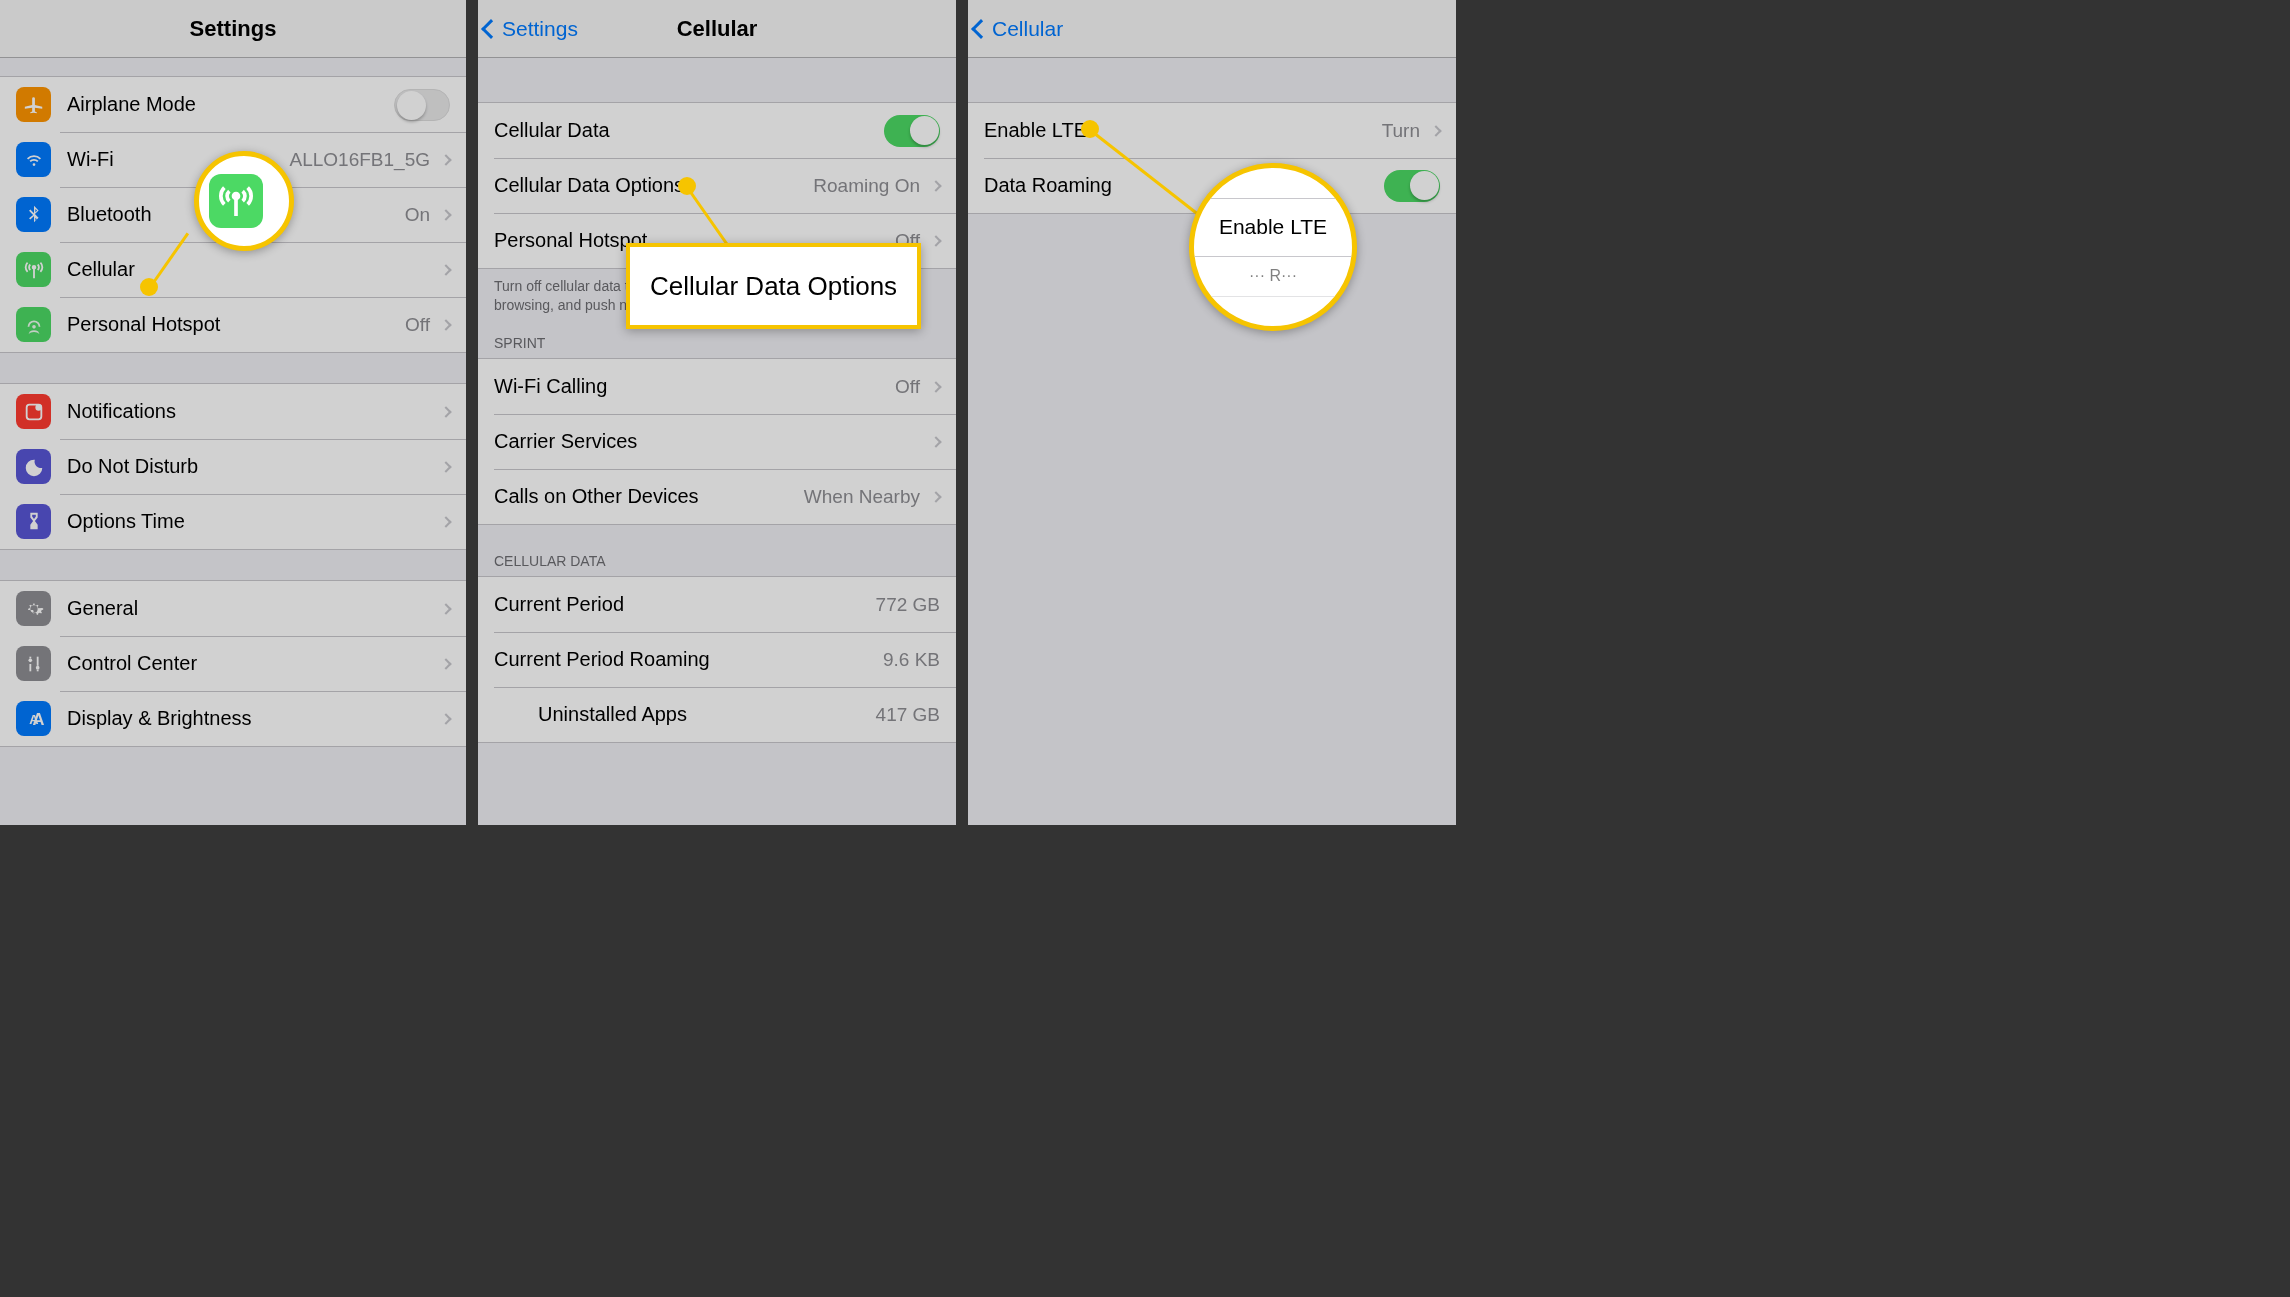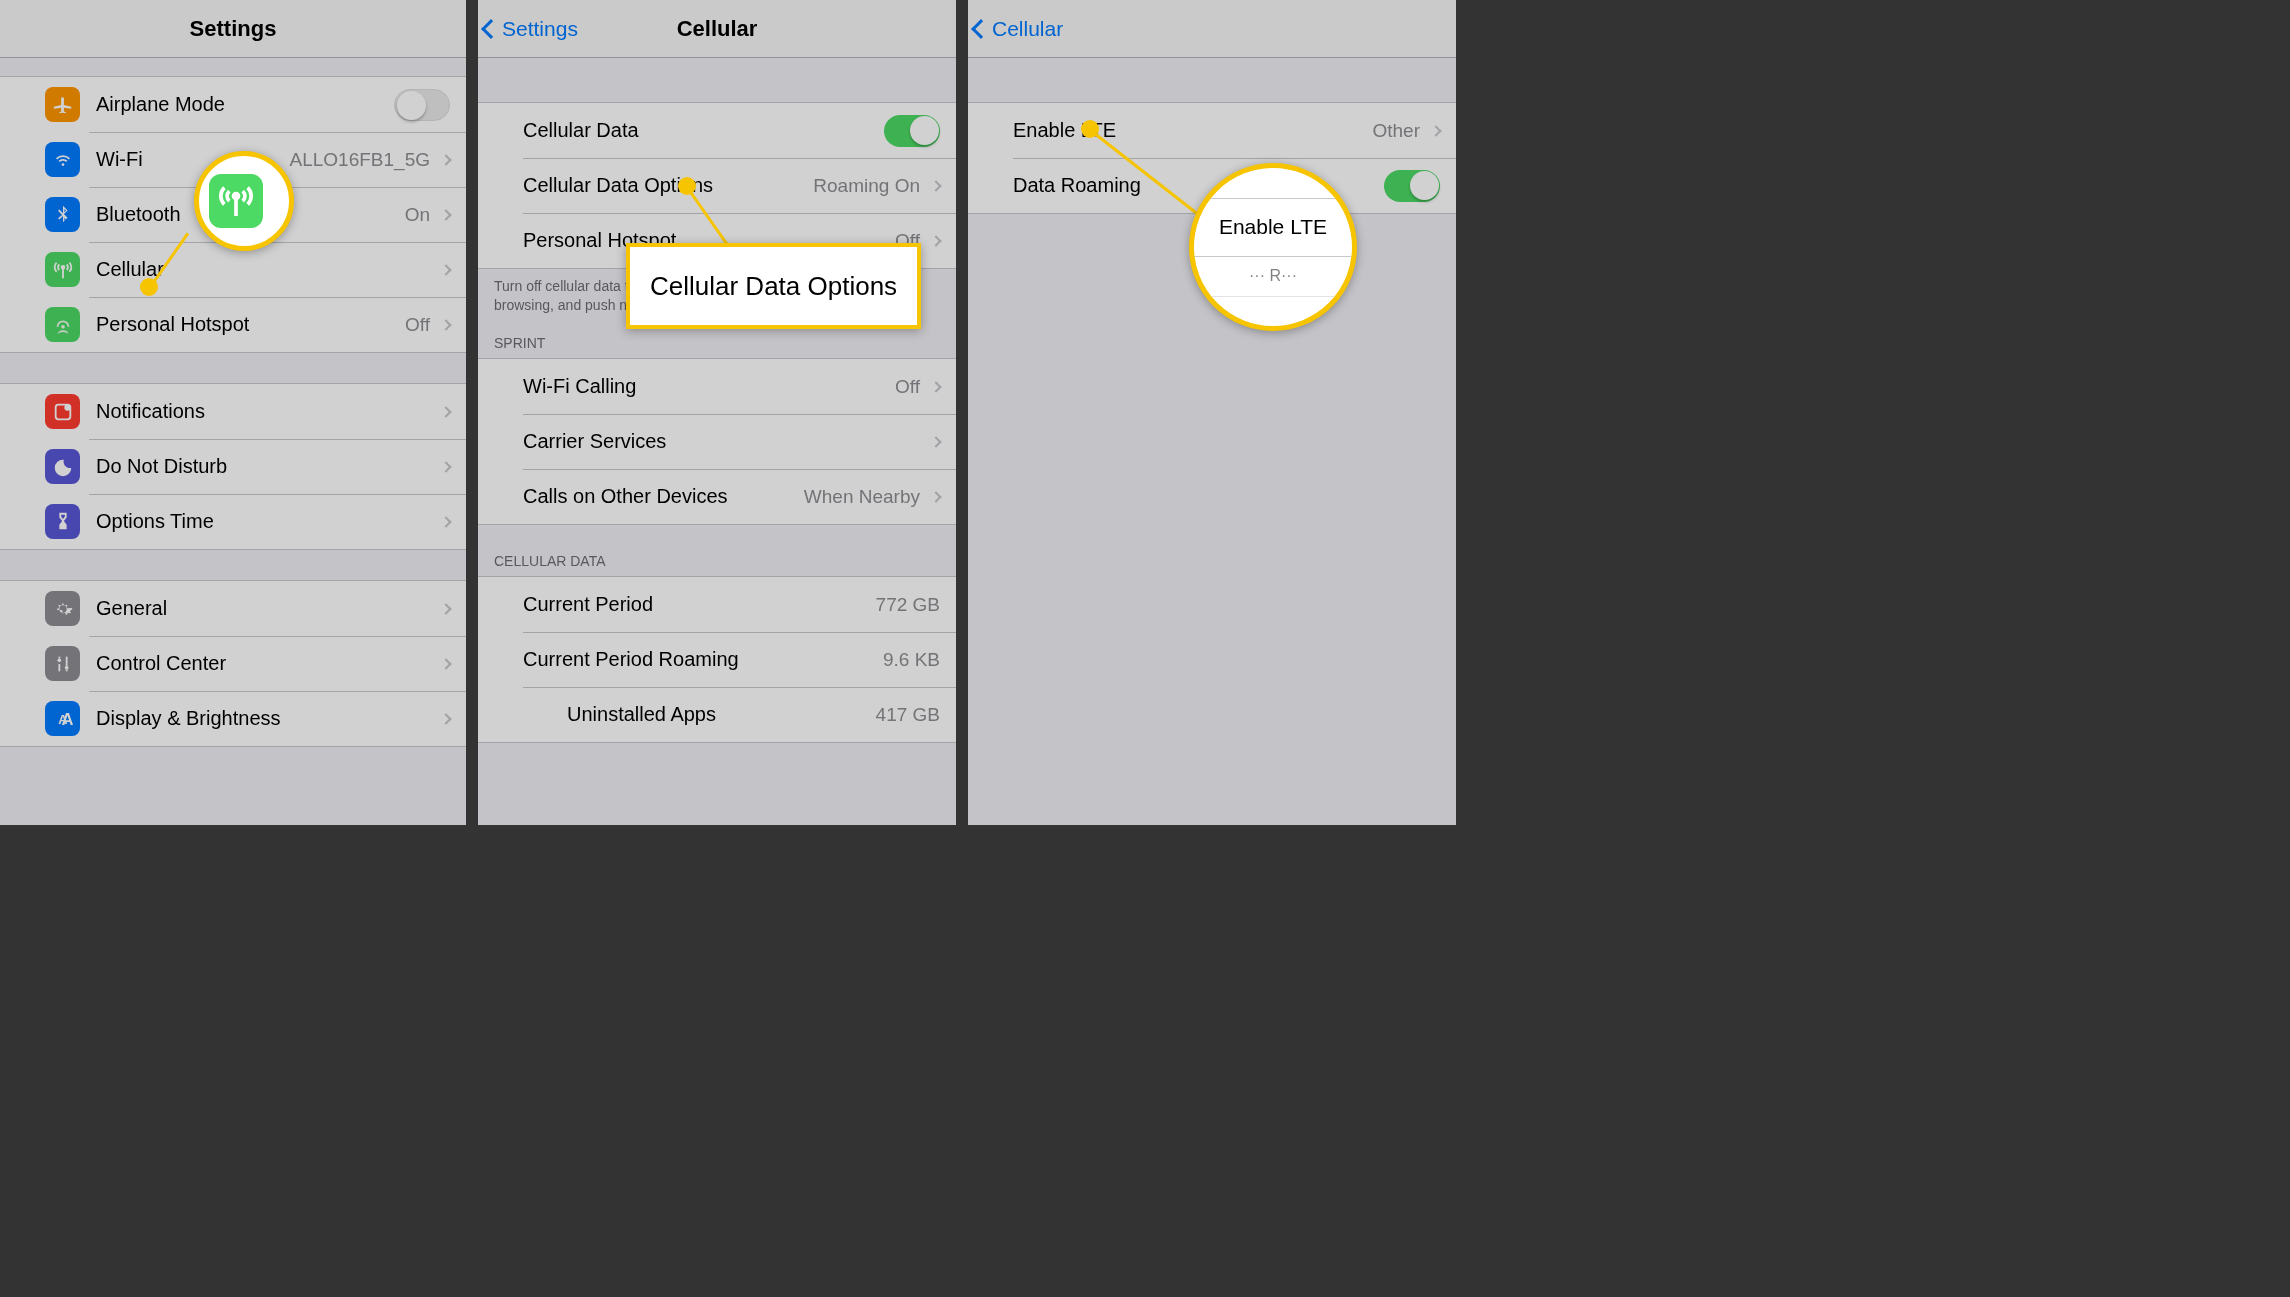--- a/index.html
+++ b/index.html
@@ -12,21 +12,21 @@
 .dimmer { position: absolute; inset: 0; background: rgba(0,0,0,0.18); pointer-events: none; z-index: 5; }
 .header { height: 58px; display: flex; align-items: center; justify-content: center; background: #f7f7f7; border-bottom: 1px solid #b2b2b5; position: relative; }
 .header-title { font-size: 22px; font-weight: 600; }
 .back { position: absolute; left: 6px; display: flex; align-items: center; color: #007aff; font-size: 21px; font-weight: 400; }
 .back-chevron { width: 14px; height: 14px; border-left: 3px solid #007aff; border-bottom: 3px solid #007aff; transform: rotate(45deg); margin-right: 4px; }
 .group { margin-top: 0; }
 .group.spacer { height: 18px; }
 .group-header { font-size: 14px; color: #6d6d72; padding: 14px 16px 7px; text-transform: uppercase; }
 .group-footer { font-size: 14px; color: #6d6d72; padding: 8px 16px 8px; line-height: 1.35; }
 .list { background: #fff; border-top: 1px solid #c8c7cc; border-bottom: 1px solid #c8c7cc; }
-.row { display: flex; align-items: center; min-height: 55px; padding: 0 16px; position: relative; background: #fff; margin-left: 29px; }
+.row { display: flex; align-items: center; min-height: 55px; padding: 0 16px; position: relative; background: #fff; }
 .row + .row::before { content: ""; position: absolute; left: 60px; right: 0; top: 0; height: 1px; background: #c8c7cc; }
 .panel2 .row + .row::before, .panel3 .row + .row::before { left: 16px; }
 .icon-box { width: 35px; height: 35px; border-radius: 8px; margin-right: 16px; display: flex; align-items: center; justify-content: center; flex-shrink: 0; color: #fff; }
 .row-label { font-size: 20px; color: #000; flex-shrink: 0; }
 .row-fill { flex: 1; }
 .row-value { font-size: 19px; color: #8e8e93; margin-left: 8px; }
 .chevron { width: 8px; height: 8px; border-top: 2px solid #c7c7cc; border-right: 2px solid #c7c7cc; transform: rotate(45deg); margin-left: 12px; flex-shrink: 0; }
 .switch { width: 56px; height: 32px; border-radius: 16px; position: relative; flex-shrink: 0; }
 .switch.off { background: #e9e9ea; border: 1.5px solid #dcdcdc; }
 .switch.on { background: #4cd964; }
@@ -283,21 +283,21 @@
     <div class="back">
       <span class="back-chevron"></span>
       <span>Cellular</span>
     </div>
   </div>
   <div class="group spacer" style="height:44px"></div>
   <div class="list" id="p3a">
         <div class="row">
           <span class="row-label">Enable LTE</span>
           <span class="row-fill"></span>
-          <span class="row-value">Other</span>
+          <span class="row-value">Turn</span>
           <span class="chevron"></span>
         </div>
         <div class="row">
           <span class="row-label">Data Roaming</span>
           <span class="row-fill"></span>
           <div class="switch on">
             <div class="knob"></div>
           </div>
         </div>
       </div>

